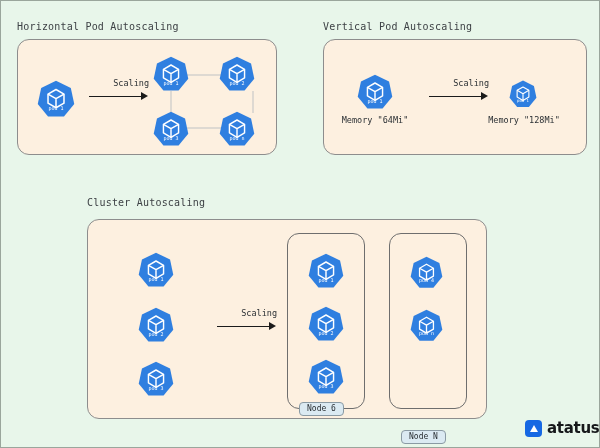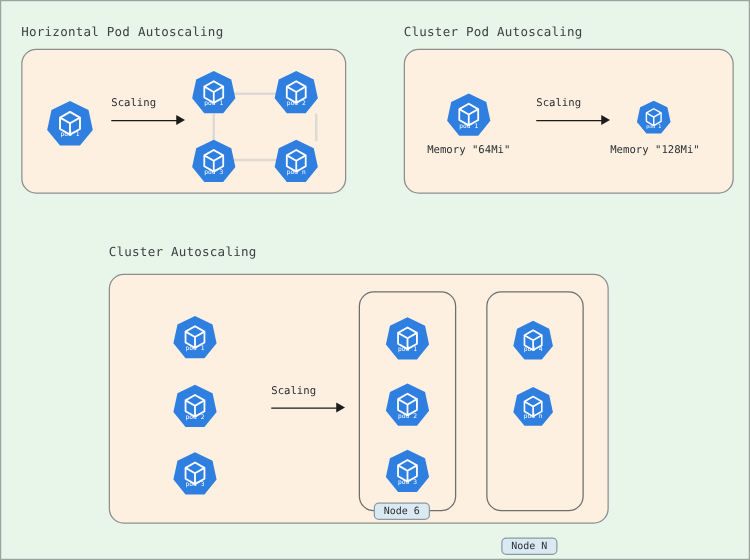--- a/index.html
+++ b/index.html
@@ -70,21 +70,21 @@
     font-size:8.5px;
     color:#2a2f33;
     white-space:nowrap;
     text-align:center;
   }
   
   .arrow{position:absolute;}
   .arrow .alabel{
     position:absolute;
     left:0;right:0;top:-13px;
-    text-align:left;
+    text-align:right;
     font-family:"DejaVu Sans Mono","Liberation Mono",monospace;
     font-size:8.5px;
     color:#2a2f33;
     white-space:nowrap;
   }
   .arrow .shaft{
     position:absolute;left:0;top:50%;
     height:1px;background:#1b1b1b;
   }
   .arrow .head{
@@ -185,21 +185,21 @@
     <svg viewBox="0 0 100 100" width="36" height="36">
       <polygon points="50,2 89,21 98,63 71,96 29,96 2,63 11,21" fill="#2f7fe0"></polygon>
       <g fill="none" stroke="#ffffff" stroke-width="4" stroke-linejoin="round">
         <polygon points="50,25 71,37 71,61 50,73 29,61 29,37"></polygon>
         <path d="M29 37 L50 49 L71 37 M50 49 L50 73"></path>
       </g>
     </svg>
     <div class="plabel" style="font-size:5px;">pod n</div>
   </div>
 
-  <div class="title" style="left:322px;top:20px;width:264px;">Cluster Pod Autoscaling</div>
+  <div class="title" style="left:322px;top:20px;width:264px;">Vertical Pod Autoscaling</div>
 
   <div class="panel" style="left:322px;top:38px;width:264px;height:116px;"></div>
 
   <div class="pod" style="left:356px;top:73px;width:36px;height:36px;">
     <svg viewBox="0 0 100 100" width="36" height="36">
       <polygon points="50,2 89,21 98,63 71,96 29,96 2,63 11,21" fill="#2f7fe0"></polygon>
       <g fill="none" stroke="#ffffff" stroke-width="4" stroke-linejoin="round">
         <polygon points="50,25 71,37 71,61 50,73 29,61 29,37"></polygon>
         <path d="M29 37 L50 49 L71 37 M50 49 L50 73"></path>
       </g>
@@ -318,14 +318,20 @@
     <svg viewBox="0 0 100 100" width="33" height="33">
       <polygon points="50,2 89,21 98,63 71,96 29,96 2,63 11,21" fill="#2f7fe0"></polygon>
       <g fill="none" stroke="#ffffff" stroke-width="4" stroke-linejoin="round">
         <polygon points="50,25 71,37 71,61 50,73 29,61 29,37"></polygon>
         <path d="M29 37 L50 49 L71 37 M50 49 L50 73"></path>
       </g>
     </svg>
     <div class="plabel" style="font-size:5px;">pod n</div>
   </div>
 
+  <div class="brand" style="left:524px;top:418px;">
+    <span class="mark">
+        <i></i>
+      </span>
+    <span class="bname">atatus</span>
+  </div>
 
 </div>
 
 </body></html>

